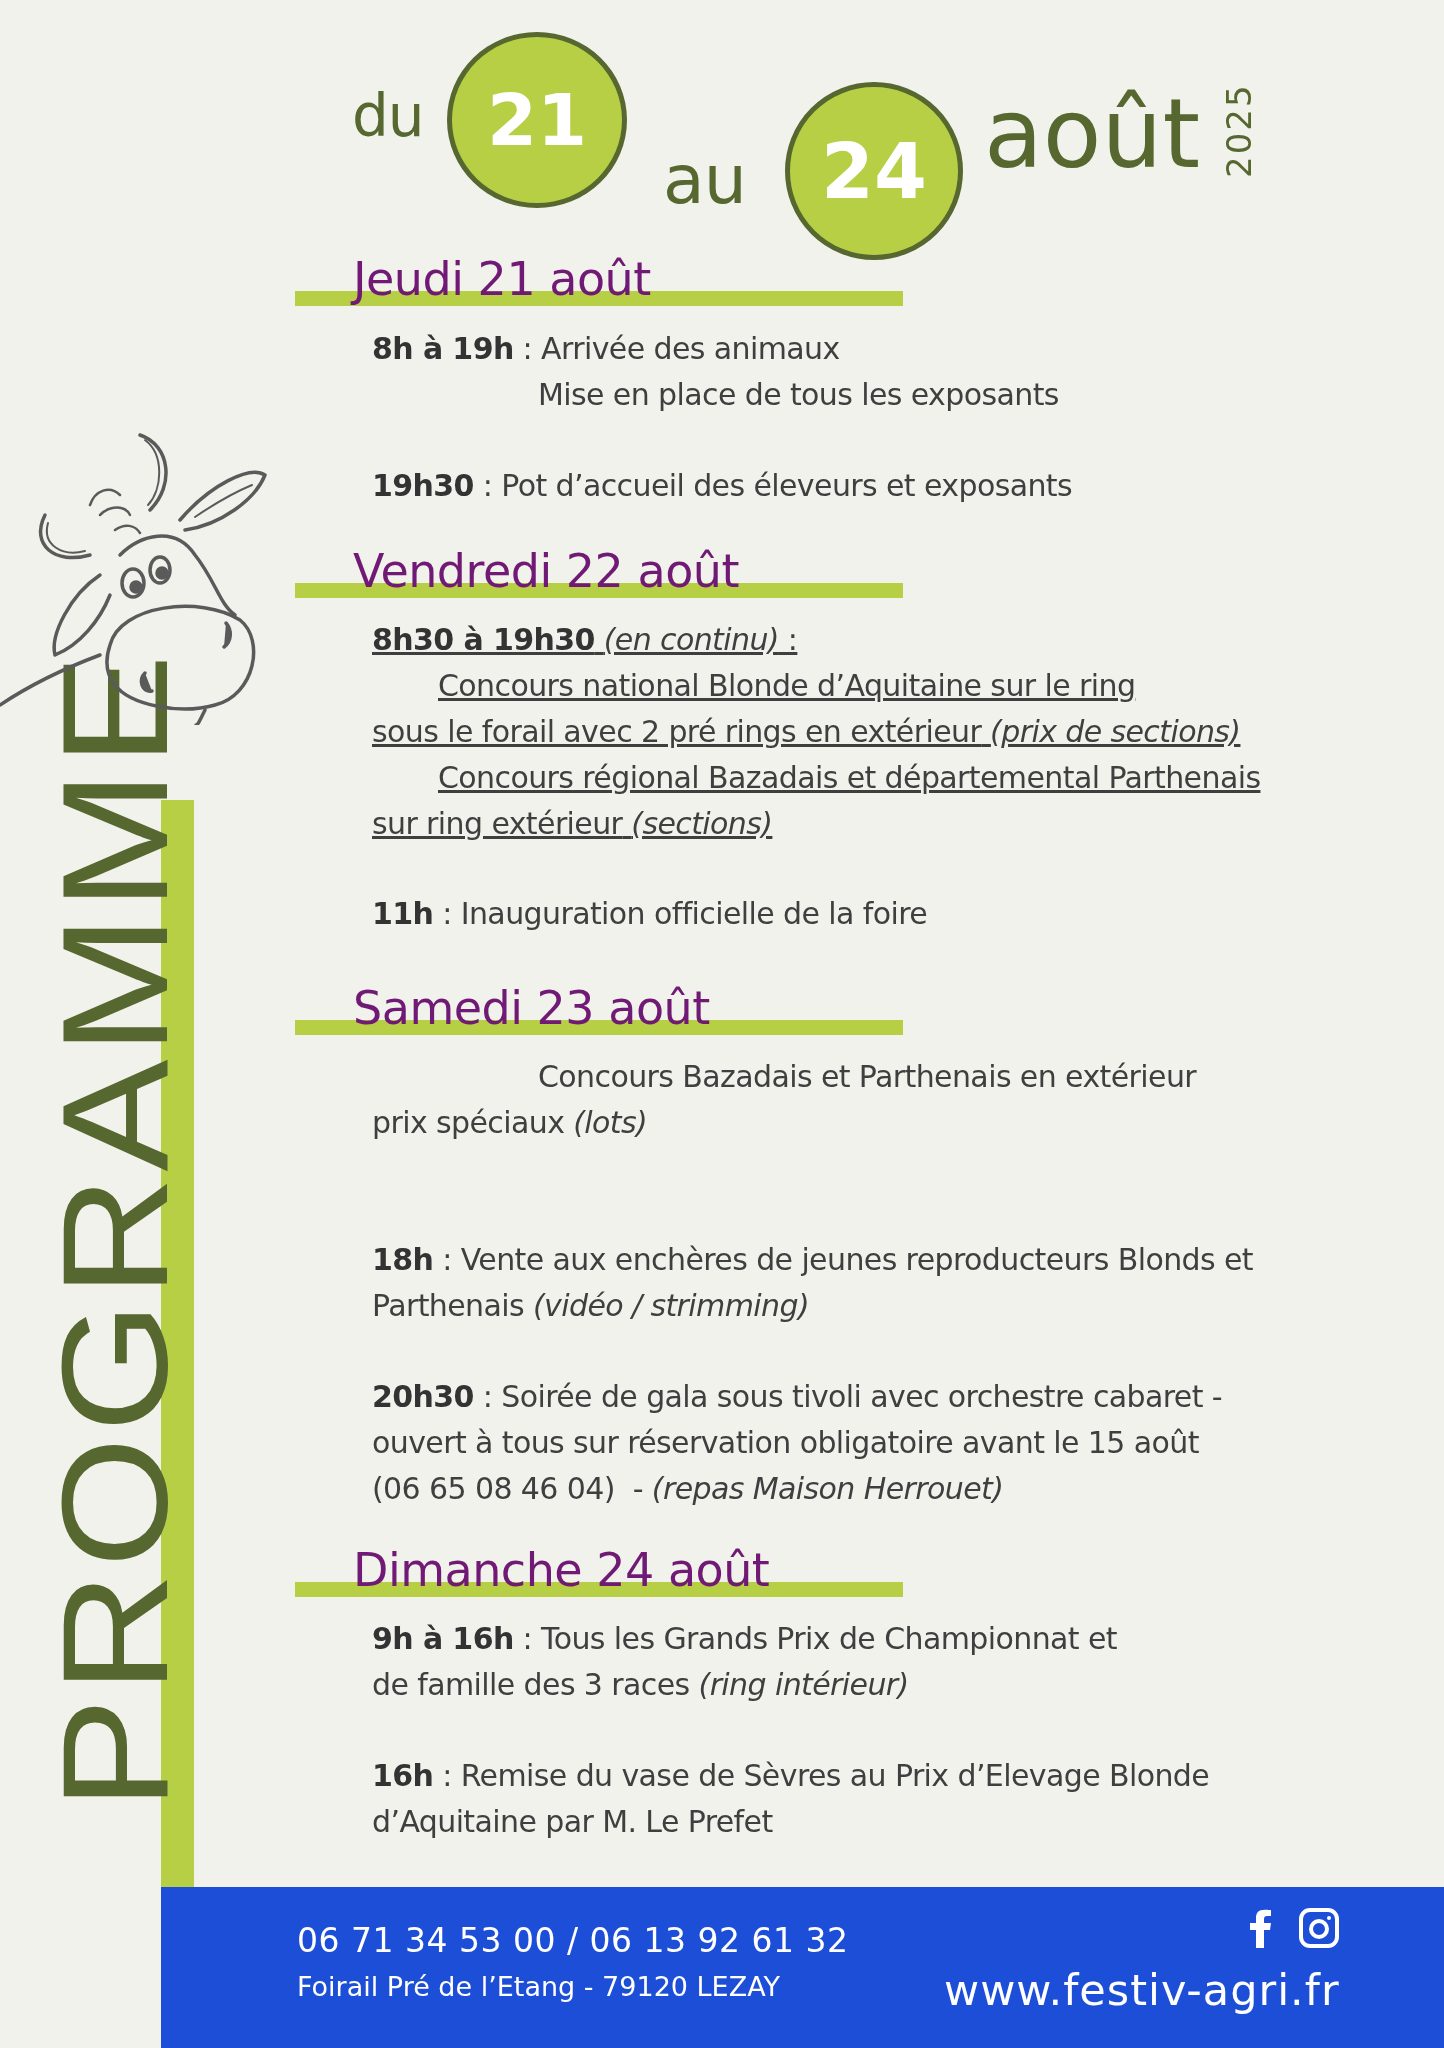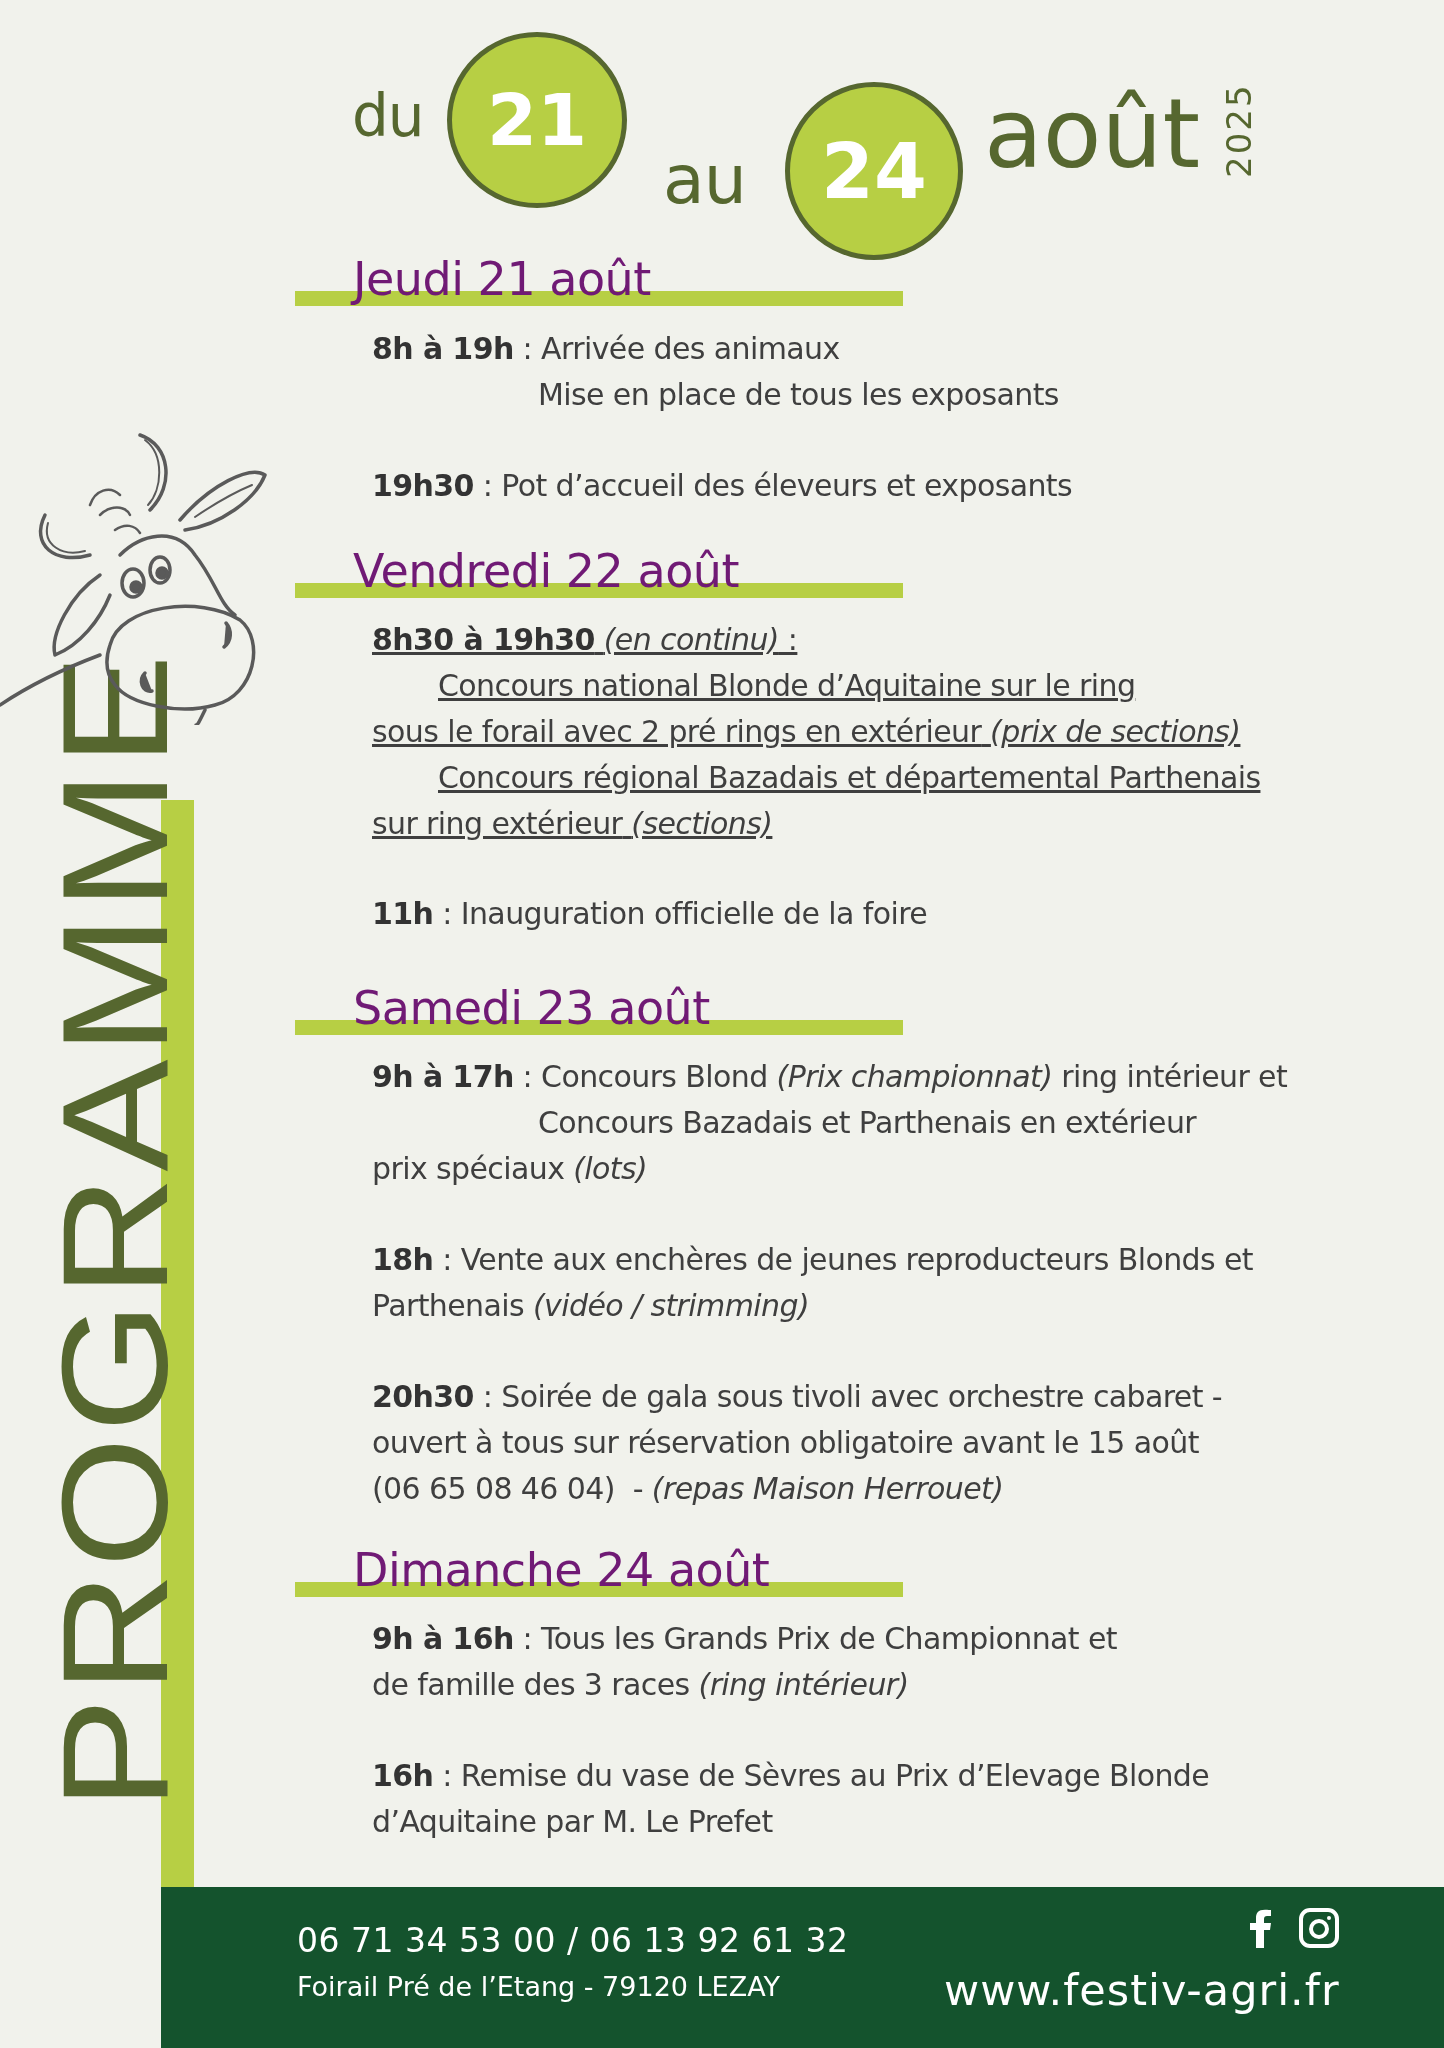--- a/index.html
+++ b/index.html
@@ -50,21 +50,21 @@
   .entry b { font-weight: bold; color: #333; }
   .entry i { font-style: italic; }
   .line { display: block; height: 46px; }
   .ind1 { padding-left: 66px; }
   .ind2 { padding-left: 166px; }
 
   
   .cow { position: absolute; left: 0; top: 405px; width: 300px; height: 320px; }
 
   
-  .footer { position: absolute; left: 161px; top: 1887px; width: 1283px; height: 161px; background: #14532d; }
+  .footer { position: absolute; left: 161px; top: 1887px; width: 1283px; height: 161px; background: #1d4ed8; }
   .foot-phone { position: absolute; left: 136px; top: 34px; font-size: 33px; color: #ffffff; letter-spacing: 0.5px; white-space: nowrap; }
   .foot-addr { position: absolute; left: 136px; top: 84px; font-size: 27px; color: #ffffff; white-space: nowrap; }
   .foot-url { position: absolute; left: 771px; top: 78px; font-size: 43px; color: #ffffff; white-space: nowrap; letter-spacing: 1px; margin-left: 12px; }
   .social { position: absolute; top: 20px; width: 42px; height: 42px; display: flex; align-items: center; justify-content: center; }
 </style>
 </head>
 <body>
 
 <div>
   <div class="hdr-word" style="left:352px; top:82px; font-size:58px;">du</div>
@@ -141,21 +141,20 @@
     <span class="line"><b>11h</b> : <span>Inauguration officielle de la foire</span></span>
   </div>
 </section>
 
 <section>
   <div class="day-head" style="top:975px;">
     <div class="bar"></div>
     <div class="title">Samedi 23 août</div>
   </div>
   <div class="entry" style="top:1054px;">
-    <span class="line"><b>9h à 17h</b> : <span>Concours Blond</span> <i>(Prix championnat)</i> <span>ring intérieur et</span></span>
     <span class="line ind2">Concours Bazadais et Parthenais en extérieur</span>
     <span class="line"><span>prix spéciaux</span> <i>(lots)</i></span>
   </div>
   <div class="entry" style="top:1237px;">
     <span class="line"><b>18h</b> : <span>Vente aux enchères de jeunes reproducteurs Blonds et</span></span>
     <span class="line"><span>Parthenais</span> <i>(vidéo / strimming)</i></span>
   </div>
   <div class="entry" style="top:1374px;">
     <span class="line"><b>20h30</b> : <span>Soirée de gala sous tivoli avec orchestre cabaret -</span></span>
     <span class="line">ouvert à tous sur réservation obligatoire avant le 15 août</span>

